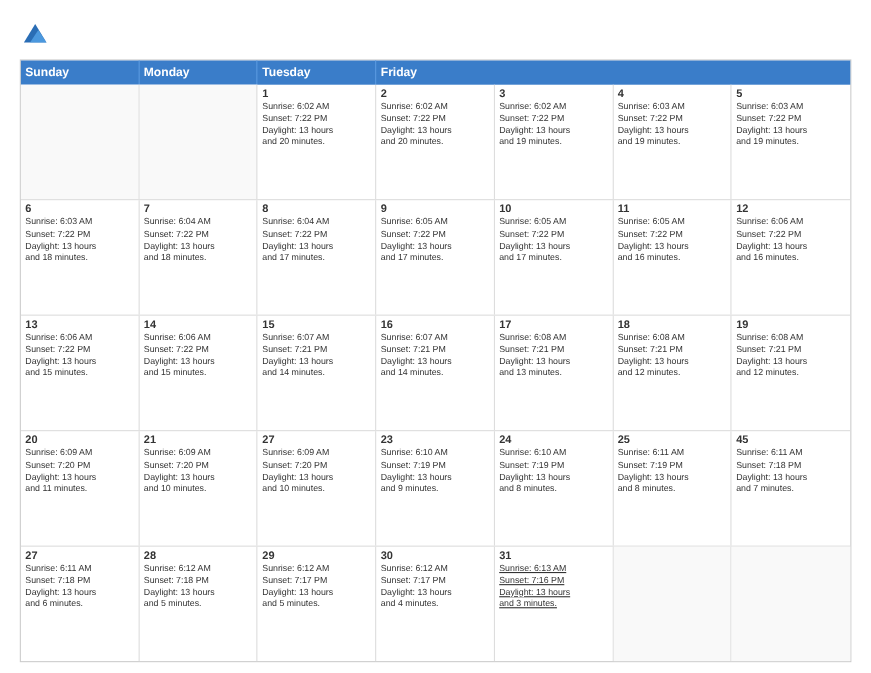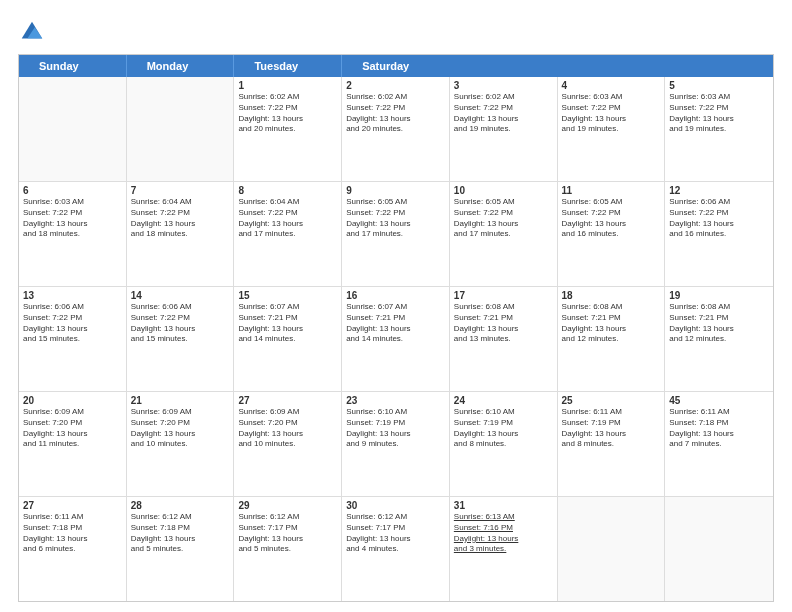--- a/index.html
+++ b/index.html
@@ -71,21 +71,20 @@
       grid-template-columns: repeat(7, 1fr);
       background: #3a7dc9;
     }
     .cal-header-cell {
       color: #fff;
       font-size: 11px;
       font-weight: bold;
       padding: 5px 4px;
       text-align: left;
       border-right: 1px solid #5a9ae0;
-      margin-left: 16px;
     }
     .cal-header-cell:last-child { border-right: none; }
     .cal-body {
       display: flex;
       flex-direction: column;
       flex: 1;
     }
     .cal-row {
       display: grid;
       grid-template-columns: repeat(7, 1fr);
@@ -136,21 +135,21 @@
       <div class="month-title"></div>
       <div class="subtitle"></div>
     </div>
   </div>
 
   <div class="calendar">
     <div class="cal-header">
     <div class="cal-header-cell">Sunday</div>
         <div class="cal-header-cell">Monday</div>
         <div class="cal-header-cell">Tuesday</div>
-        <div class="cal-header-cell">Saturday</div>
+        <div class="cal-header-cell">Friday</div>
       </div>
     <div class="cal-body">
     <div class="cal-row">
           <div class="cal-cell empty"></div>
           <div class="cal-cell empty"></div>
           <div class="cal-cell">
             <span class="day-num">1</span>
             <div class="cell-text" style="white-space: pre-line;">Sunrise: 6:02 AM
 Sunset: 7:22 PM
 Daylight: 13 hours

